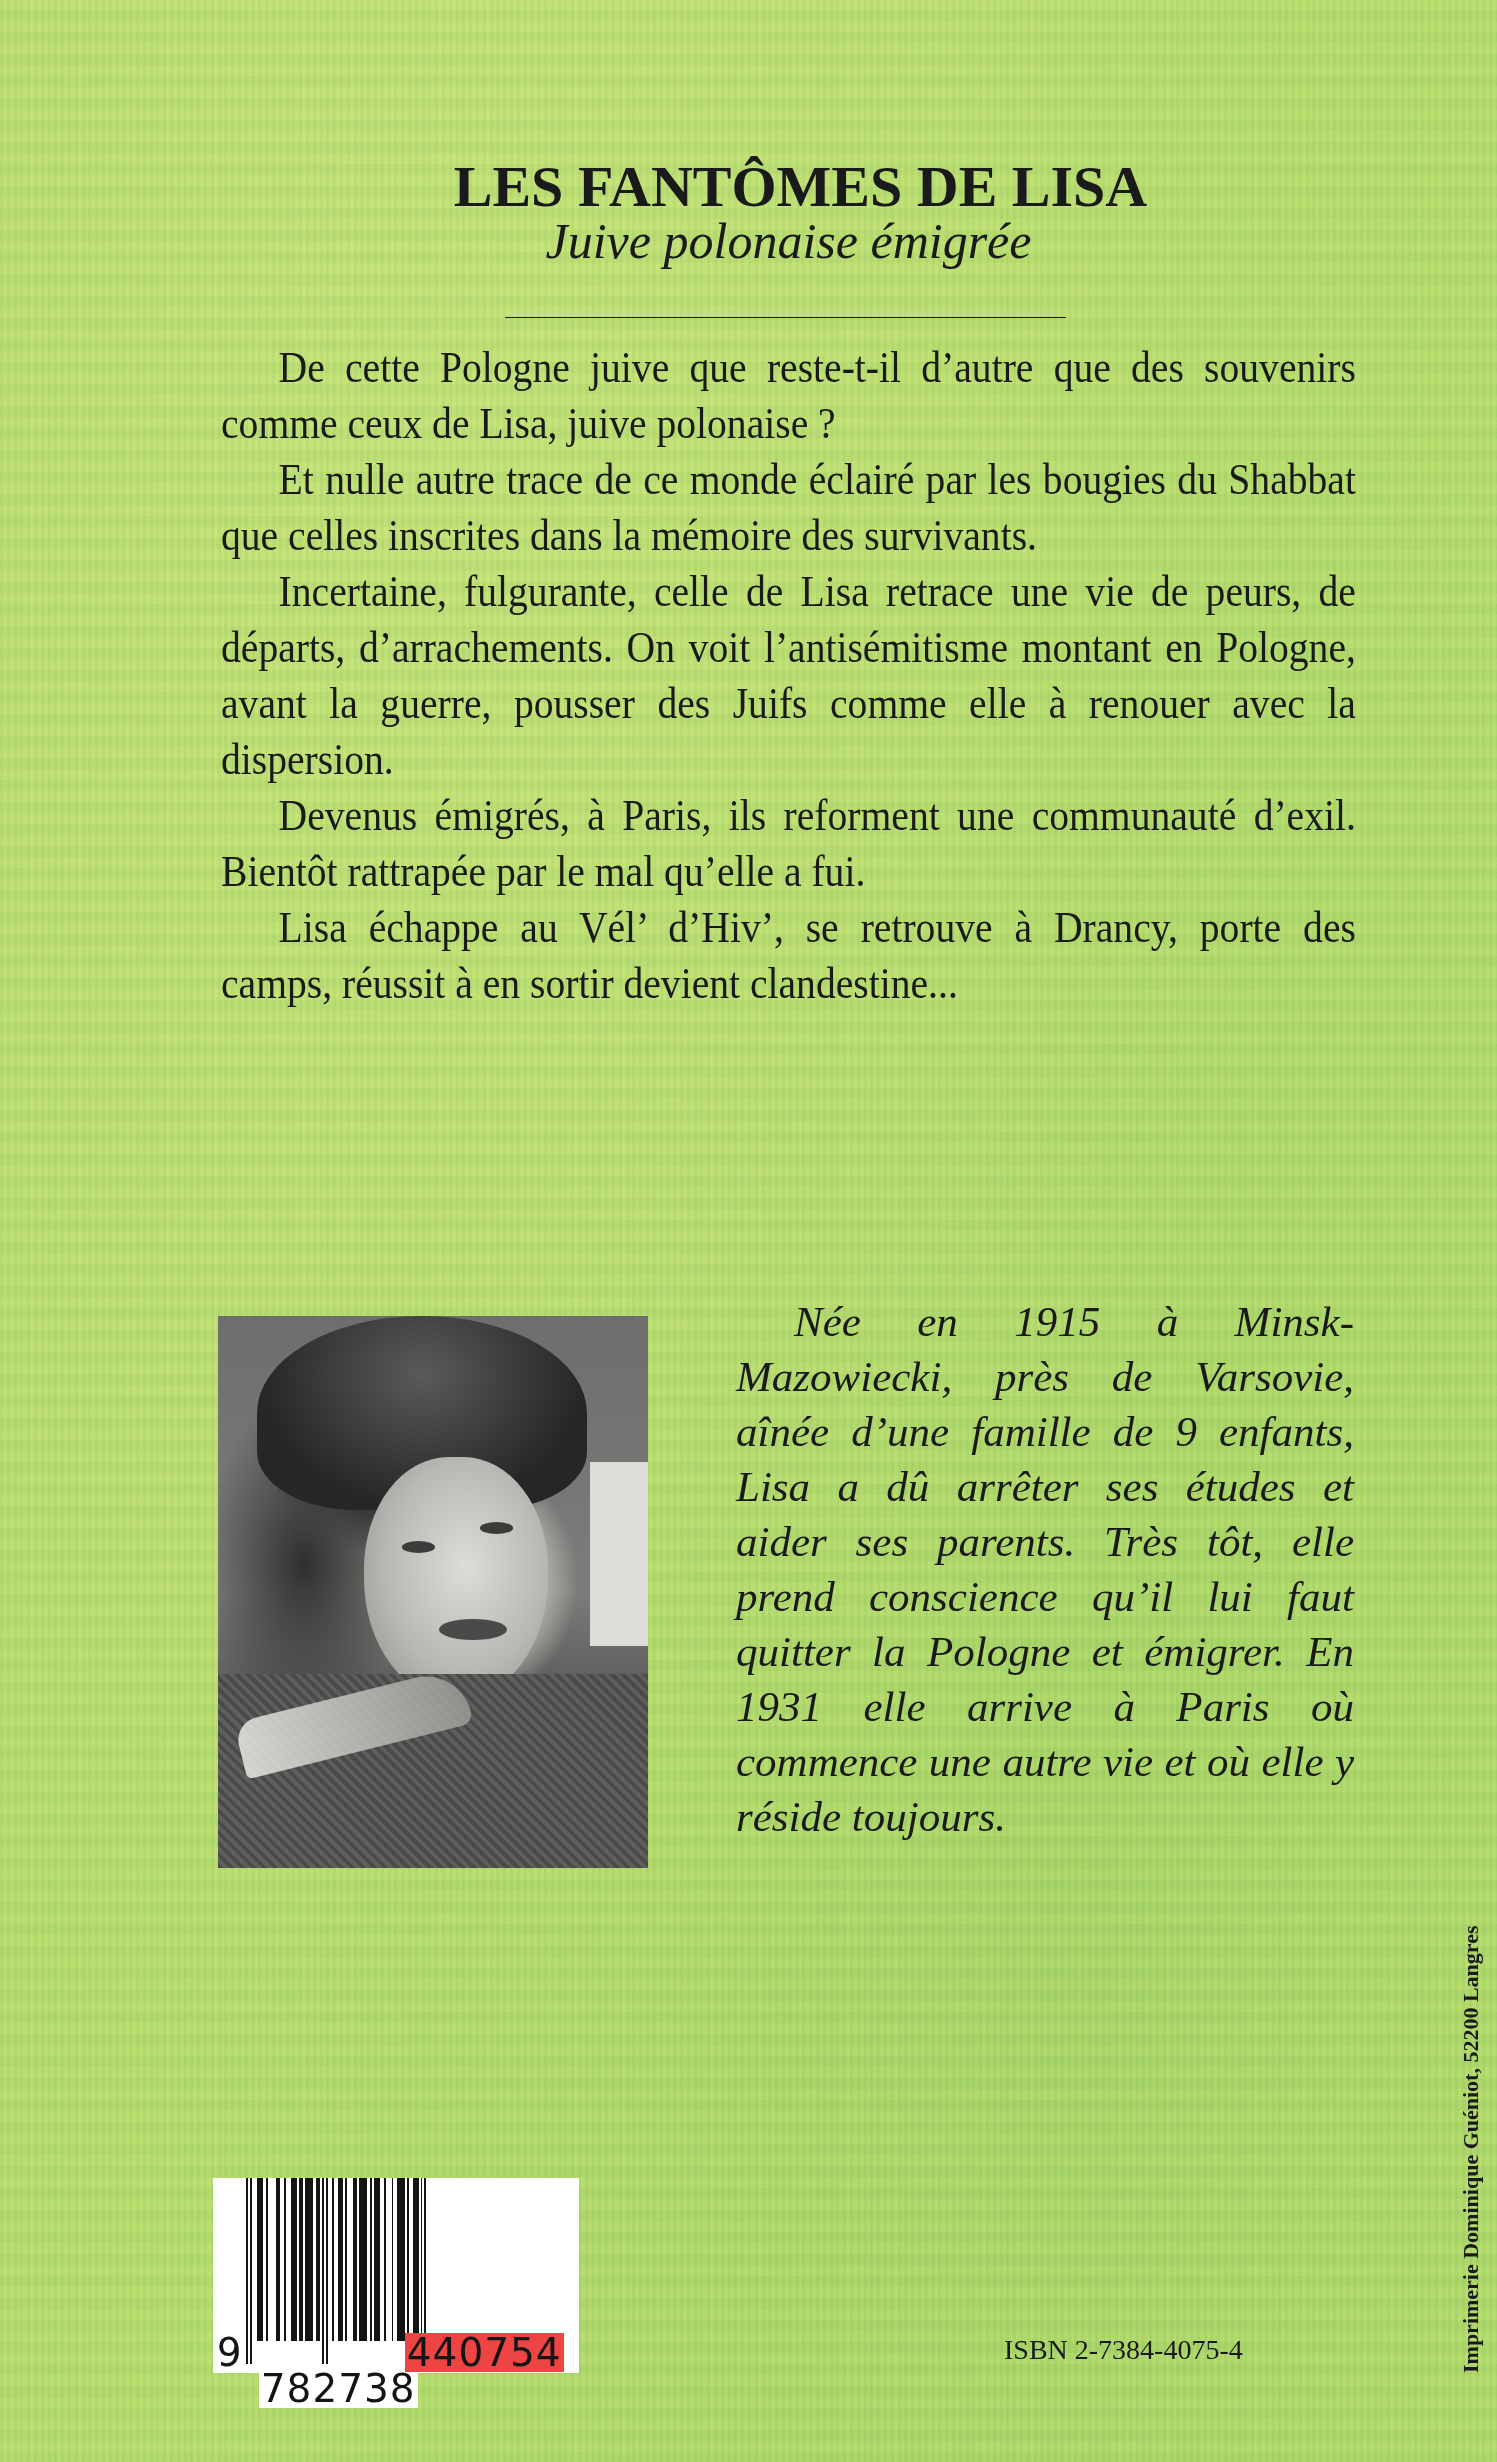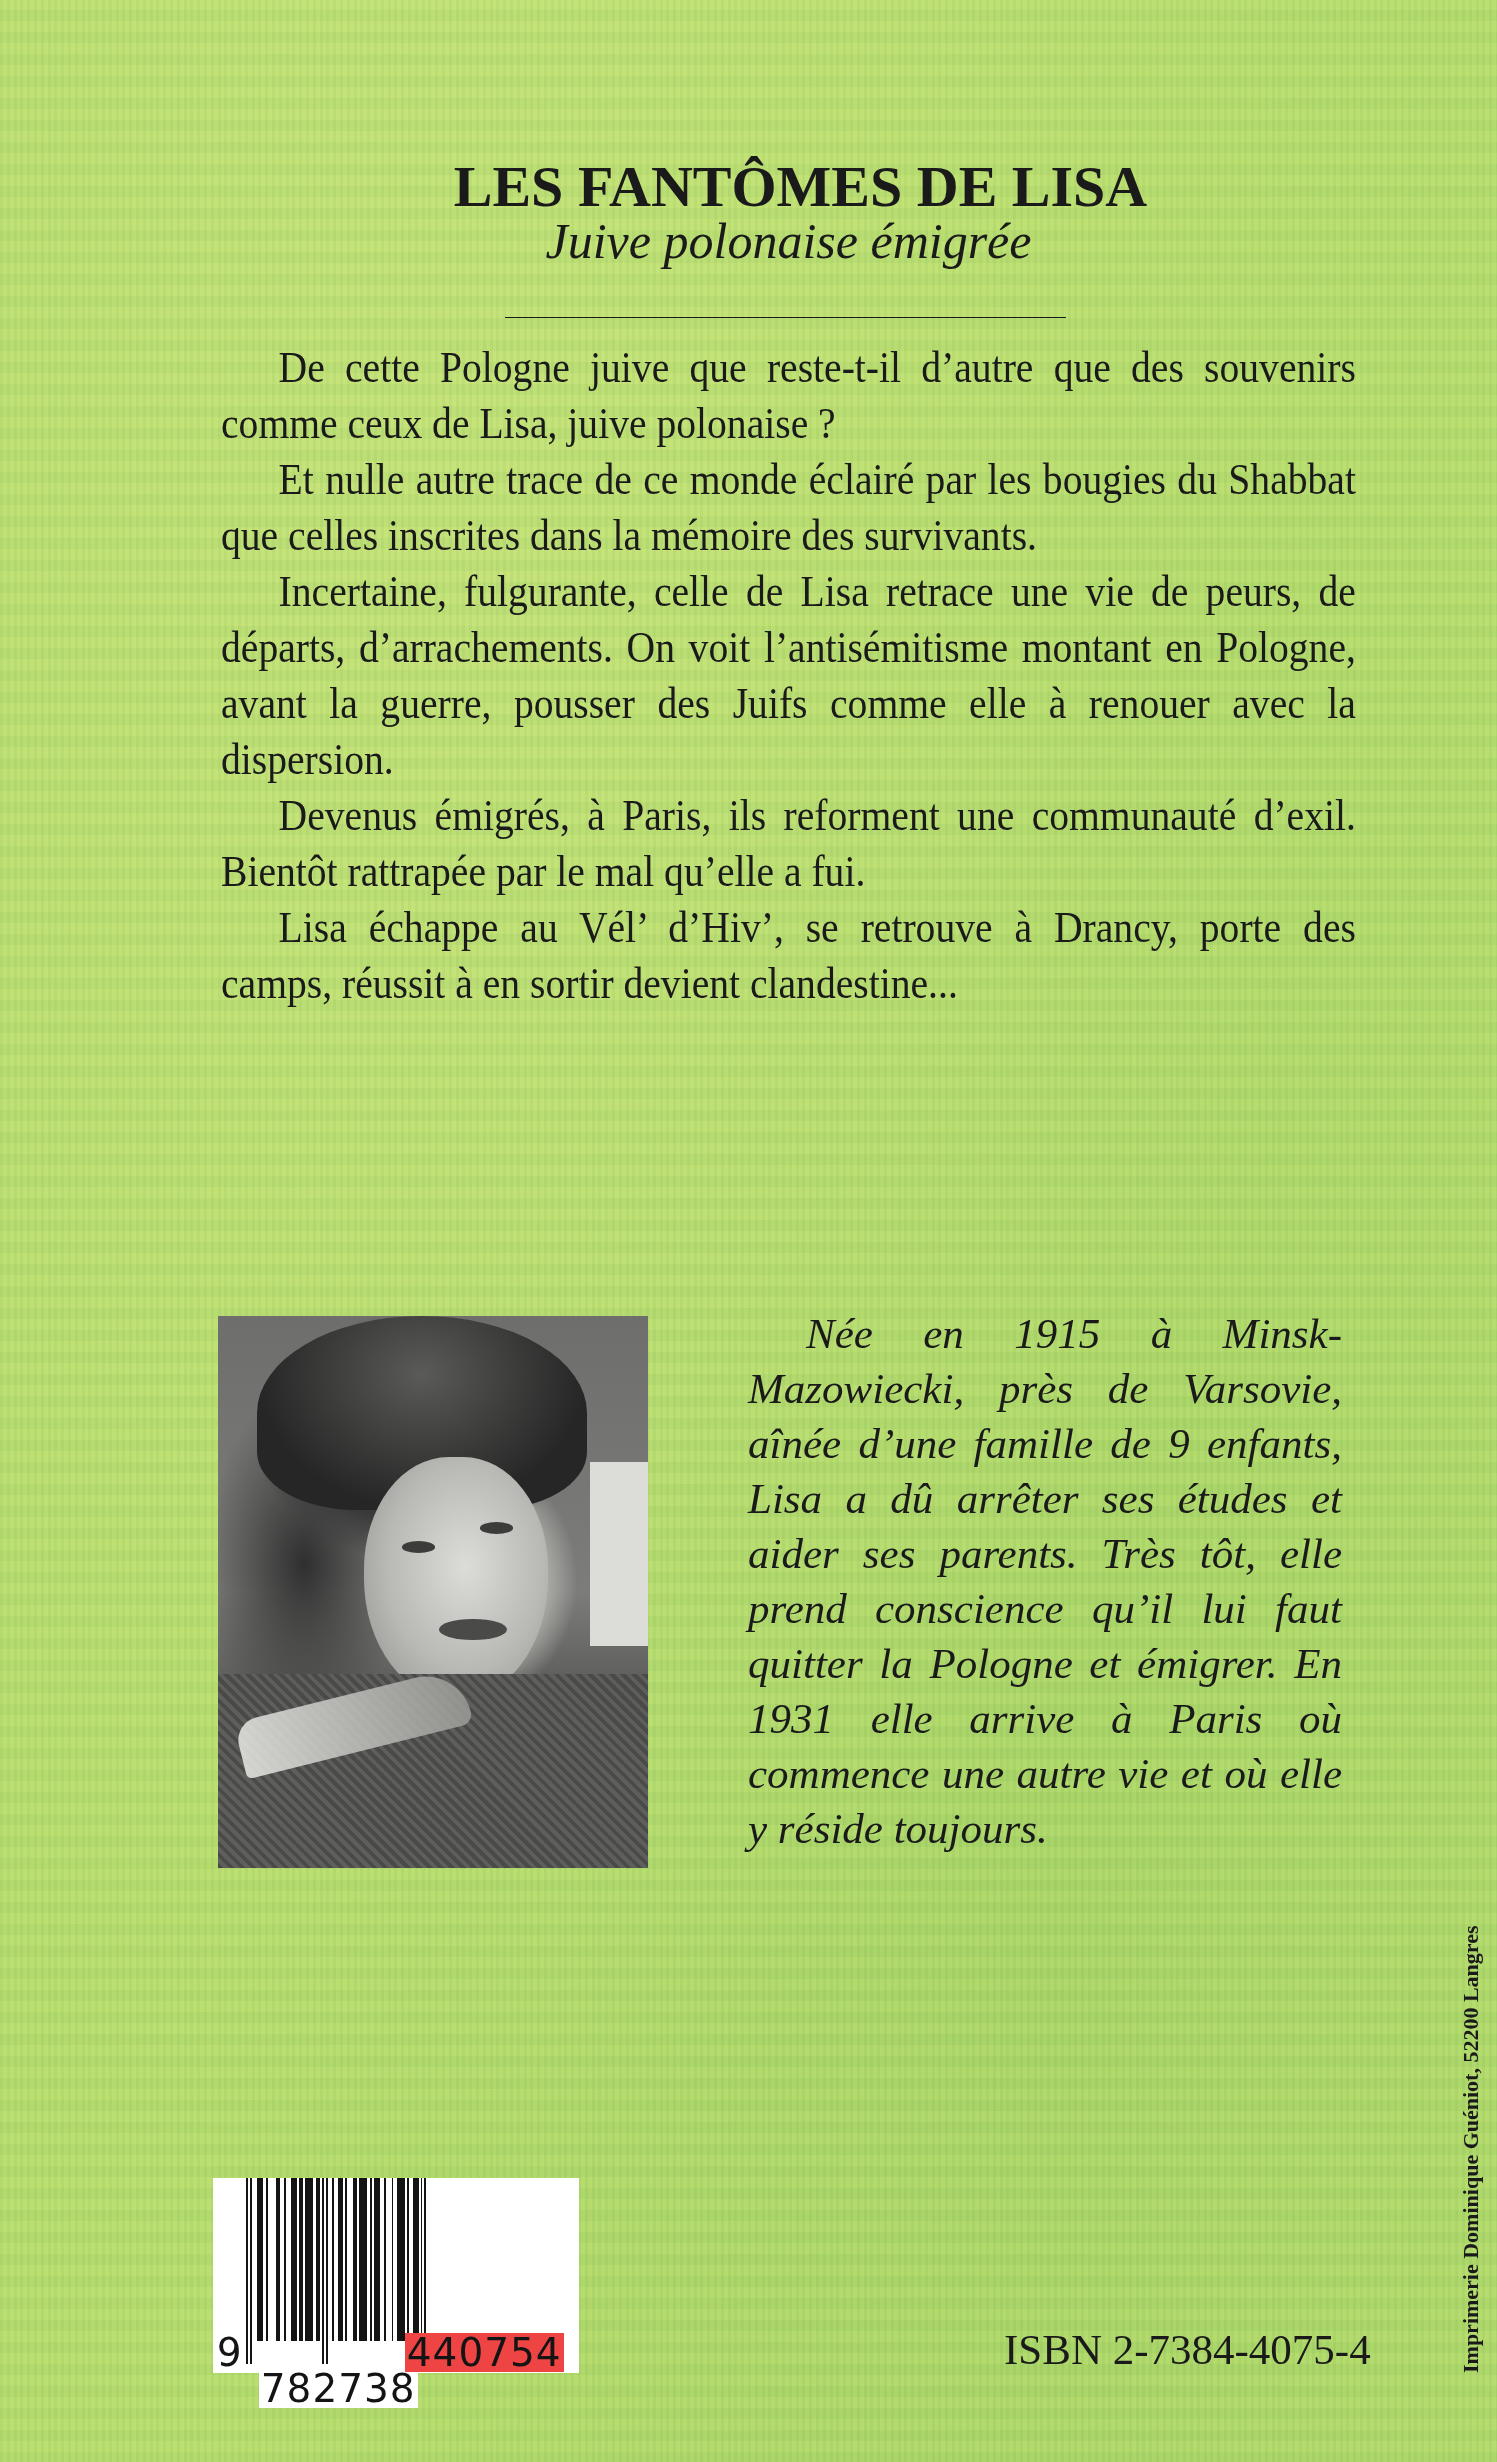--- a/index.html
+++ b/index.html
@@ -52,37 +52,37 @@
   .photo .face { position: absolute; left: 146px; top: 141px; width: 184px; height: 243px; border-radius: 46% 46% 50% 50%;
     background: radial-gradient(ellipse at 55% 45%, #dcdcd8 0%, #b8b8b4 55%, #8c8c88 100%); }
   .photo .eye { position: absolute; width: 33px; height: 11.6px; background: #3c3c3a; border-radius: 50%; }
   .photo .lips { position: absolute; left: 221px; top: 303px; width: 68px; height: 21.3px; background: #4a4a48; border-radius: 50%; }
   .photo .hair { position: absolute; left: 39px; top: 0; width: 330px; height: 194px; border-radius: 50% 50% 30% 30%;
     background: radial-gradient(ellipse at 50% 30%, #5a5a58 0%, #262626 70%); }
   .bio {
     position: absolute; left: 736px; top: 1294px; width: 618px;
     font-size: 43px; line-height: 55px; font-style: italic; text-align: justify;
   }
-  .bio p { margin: 12px; text-indent: 58px; }
+  .bio p { margin: 0; text-indent: 58px; }
   .barcode-box {
     position: absolute; left: 213px; top: 2178px; width: 366px; height: 195px;
     background: #ffffff;
   }
   .barcode-bars { position: absolute; left: 33px; top: 0; width: 301px; height: 167px; display: flex; align-items: flex-start; }
   .barcode-bars span { display: block; height: 163px; background: #141414; }
   .barcode-bars span.guard { height: 186px; }
   .barcode-digits {
     position: absolute; left: 1.9px; top: 155px; width: 364px; height: 39px;
     font-family: "DejaVu Sans", sans-serif; font-size: 39px; line-height: 39px; color: #141414;
   }
   .barcode-digits .d0 { position: absolute; left: 1.9px; }
   .barcode-digits .g1 { position: absolute; left: 44px; letter-spacing: 1px; background: #fff; padding: 0 1.9px; margin-top: 36px; }
   .barcode-digits .g2 { position: absolute; left: 190px; letter-spacing: 1px; background: #ef4444; padding: 0 1.9px; }
   .isbn {
-    position: absolute; left: 1004px; top: 2325px; font-size: 43px; line-height: 49px; white-space: nowrap;
+    position: absolute; left: 1004px; top: 2325px; font-size: 28px; line-height: 49px; white-space: nowrap;
   }
   .printer {
     position: absolute; left: 1456px; top: 2373px; font-size: 22px; line-height: 29px; font-weight: bold;
     white-space: nowrap; transform: rotate(-90deg); transform-origin: left top; width: 398px;
   }
 </style>
 </head>
 <body>
 
 <h1 class="title">LES FANTÔMES DE LISA</h1>

